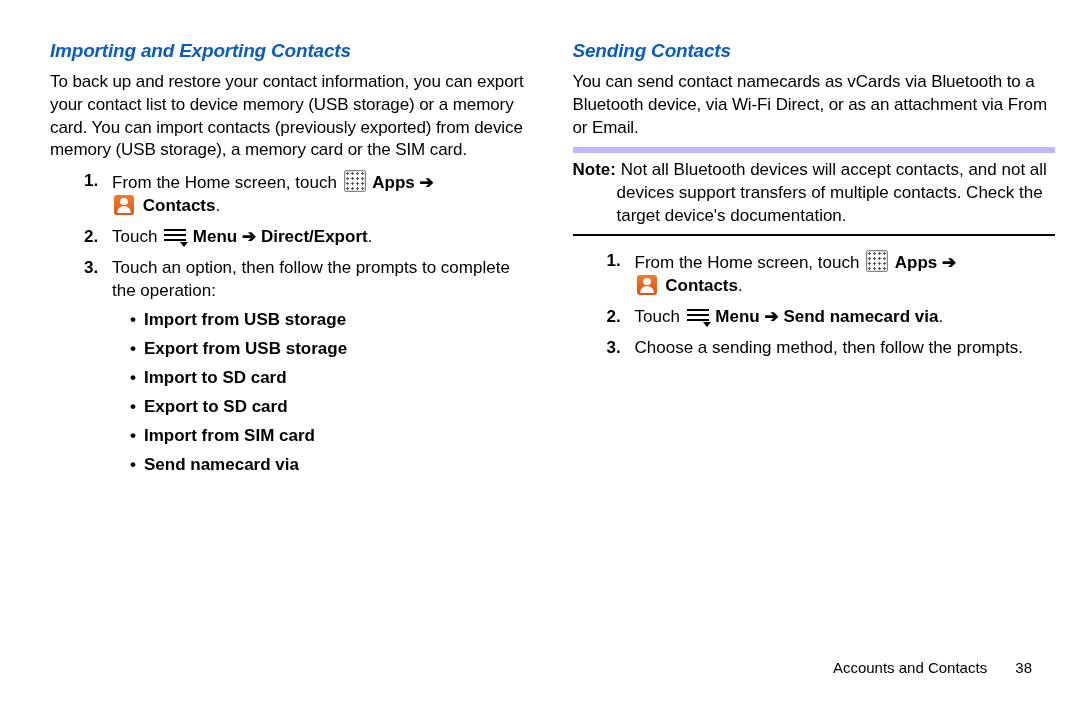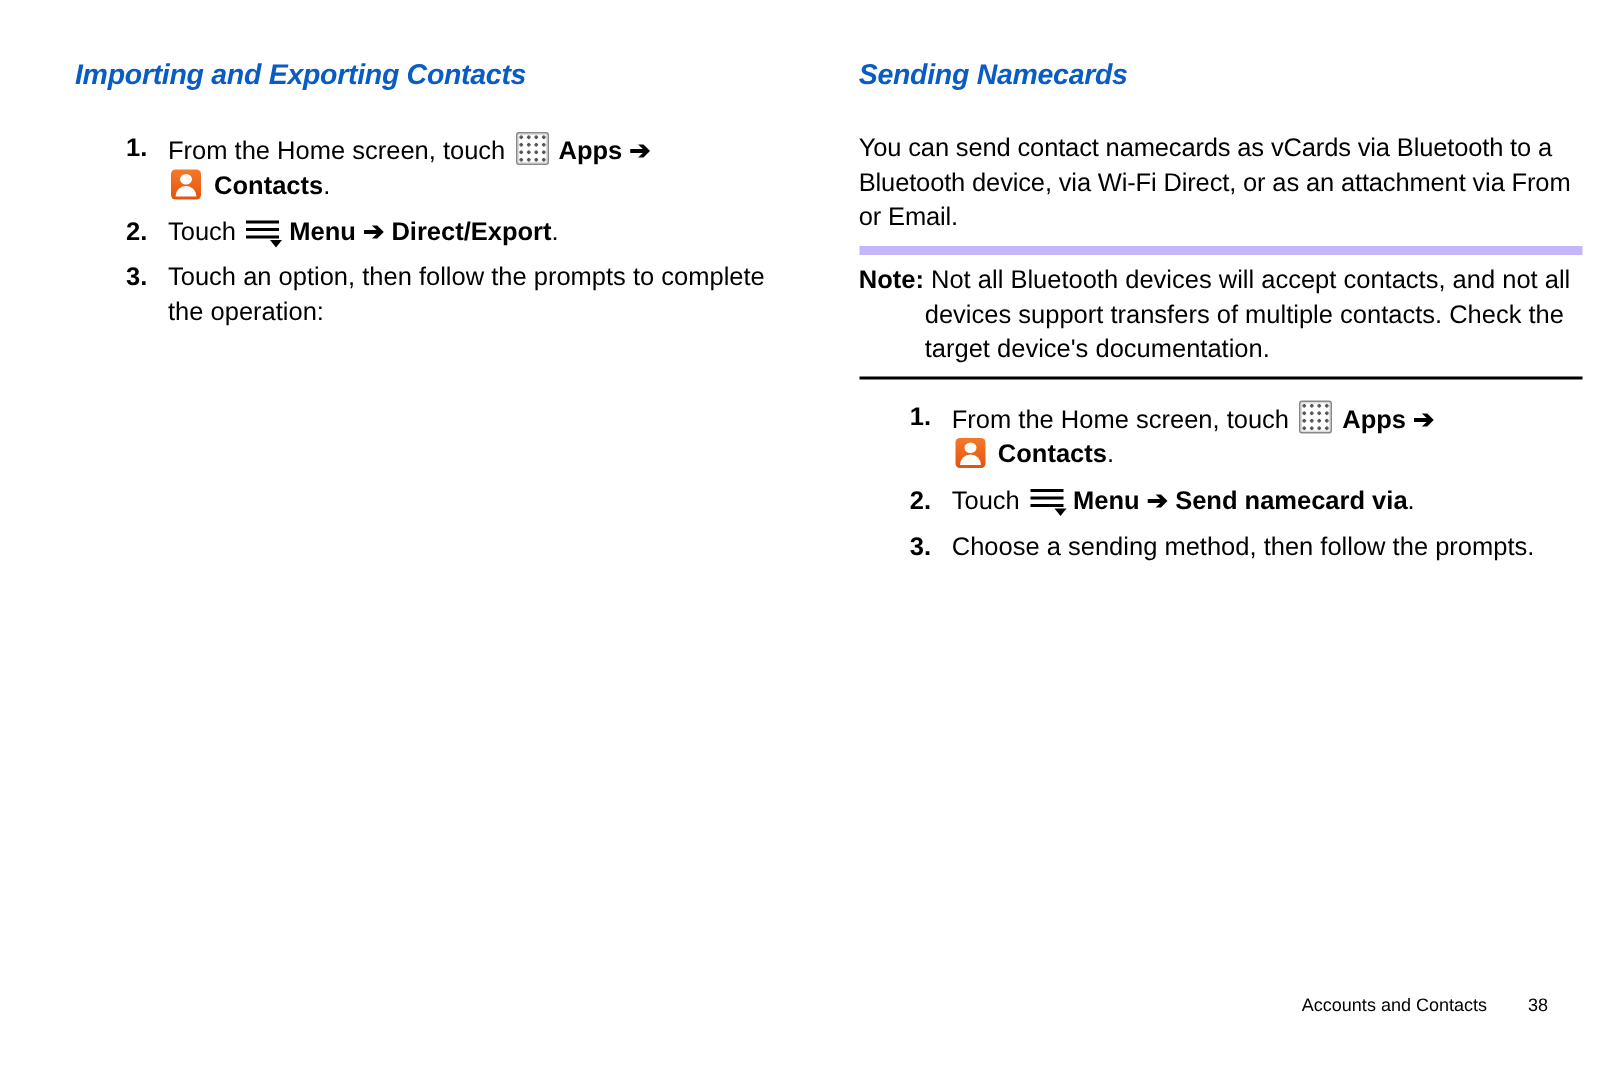--- a/index.html
+++ b/index.html
@@ -21,21 +21,21 @@
   }
   .col {
     flex: 1;
     min-width: 0;
   }
   h3.section-title {
     font-style: italic;
     font-weight: 900;
     color: #0a5cc5;
     font-size: 19px;
-    margin: 0 0 24px 0;
+    margin: 0 0 7px 0;
     letter-spacing: -0.2px;
   }
   p.body {
     margin: 0 0 8px 0;
     letter-spacing: -0.1px;
   }
   ol.steps {
     margin: 6px 0 0 0;
     padding-left: 62px;
     counter-reset: step;
@@ -136,56 +136,65 @@
     right: -2px; bottom: -3px;
     width: 0; height: 0;
     border-left: 4px solid transparent;
     border-right: 4px solid transparent;
     border-top: 5px solid #000;
   }
   .footer {
     position: absolute;
     bottom: 42px;
     right: 48px;
-    font-size: 12px;
+    font-size: 15px;
   }
   .footer .pnum { margin-left: 24px; }
 </style>
 </head>
 <body>
 
 <div class="page">
 
   <div class="col">
     <h3 class="section-title">Importing and Exporting Contacts</h3>
+    <p class="body">To back up and restore your contact information, you can export your contact list to device memory (USB storage) or a memory card. You can import contacts (previously exported) from device memory (USB storage), a memory card or the SIM card.</p>
 
     <ol class="steps">
       <li>
         <span>From the Home screen, touch </span>
         <span class="icon-apps"></span>
         <span class="bold">Apps</span>
         <span class="arrow"> ➔</span><br>
         <span class="icon-contacts"></span>
         <span class="bold">Contacts</span><span>.</span>
       </li>
       <li>
         <span>Touch </span>
         <span class="icon-menu"></span>
         <span class="bold">Menu </span>
         <span class="arrow"> ➔</span>
         <span class="bold"> Direct/Export</span><span>.</span>
       </li>
       <li>
         <span>Touch an option, then follow the prompts to complete the operation:</span>
+        <ul class="opts">
+          <li>Import from USB storage</li>
+          <li>Export from USB storage</li>
+          <li>Import to SD card</li>
+          <li>Export to SD card</li>
+          <li>Import from SIM card</li>
+          <li>Send namecard via</li>
+        </ul>
       </li>
     </ol>
   </div>
 
   <div class="col">
-    <h3 class="section-title">Sending Namecards</h3>
+    <h3 class="section-title">Sending Contacts</h3>
     <p class="body">You can send contact namecards as vCards via Bluetooth to a Bluetooth device, via Wi-Fi Direct, or as an attachment via From or Email.</p>
 
     <div class="noteblock">
       <span class="note-body">
         <span class="note-label">Note:</span><span> Not all Bluetooth devices will accept contacts, and not all devices support transfers of multiple contacts. Check the target device's documentation.</span>
       </span>
     </div>
 
     <ol class="steps">
       <li>

